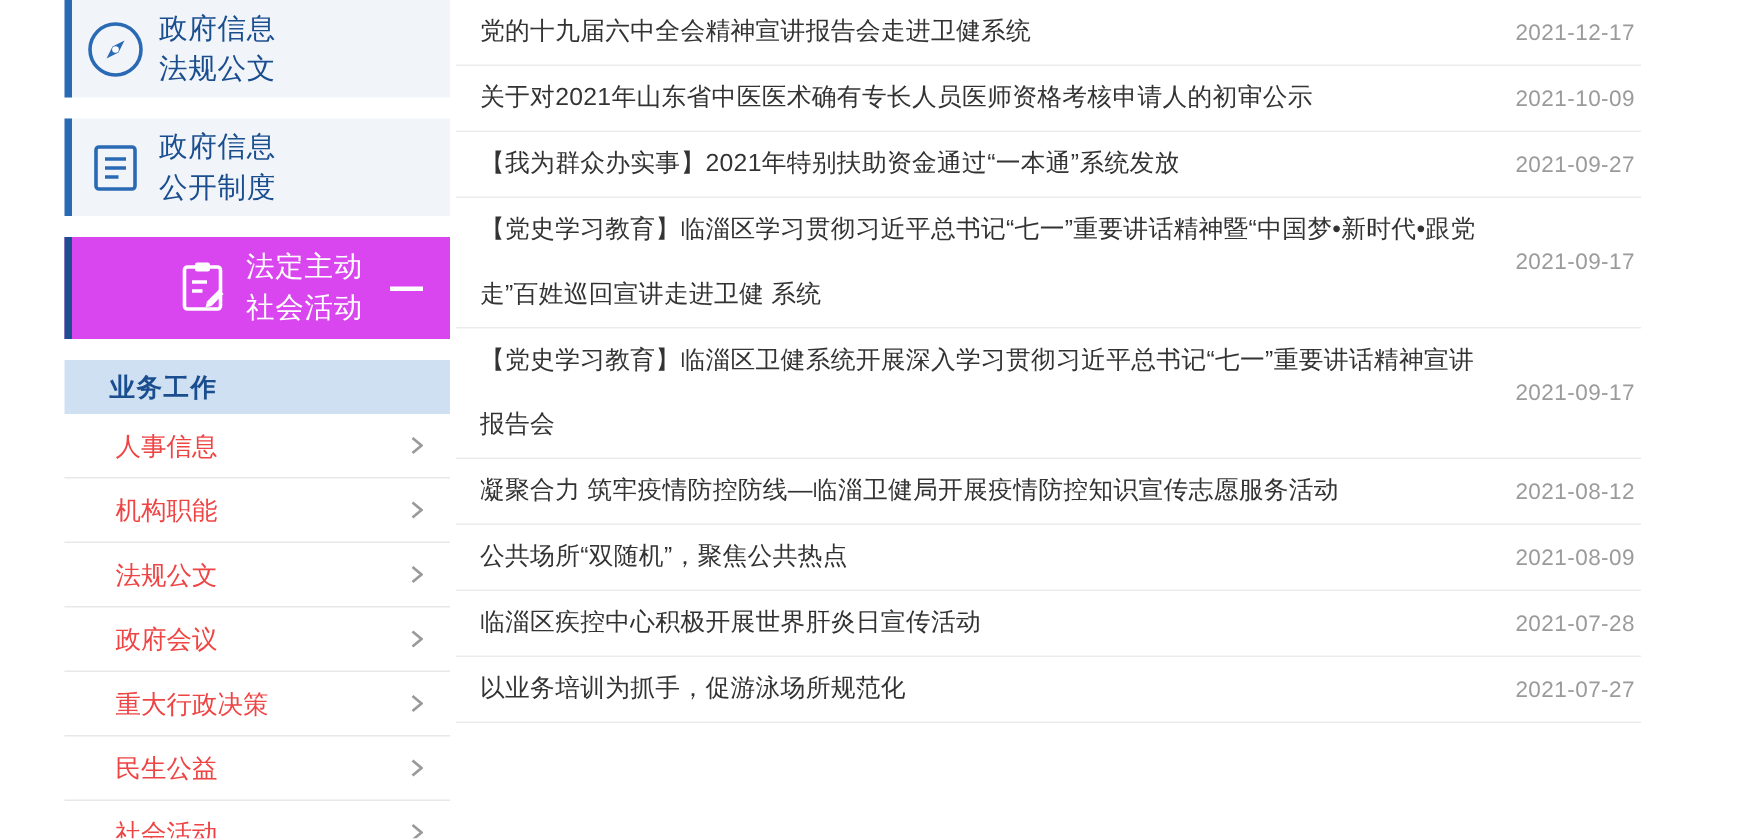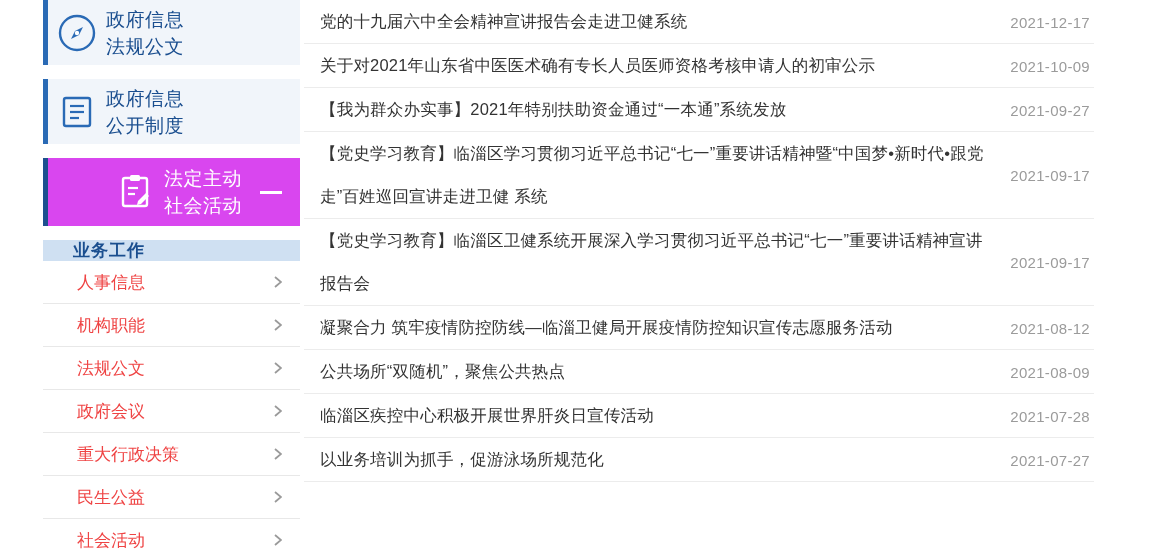--- a/index.html
+++ b/index.html
@@ -65,21 +65,21 @@
     top: 50%;
     margin-top: -1px;
     width: 22px;
     height: 3px;
     background: #ffffff;
   }
 
   .sub-head {
     box-sizing: border-box;
     width: 257px;
-    height: 21px;
+    height: 36px;
     margin-top: 7px;
     background: #cfe0f2;
     display: flex;
     align-items: center;
     padding-left: 30px;
     color: #1a4e8f;
     font-size: 17px;
     font-weight: bold;
     letter-spacing: 1px;
   }

